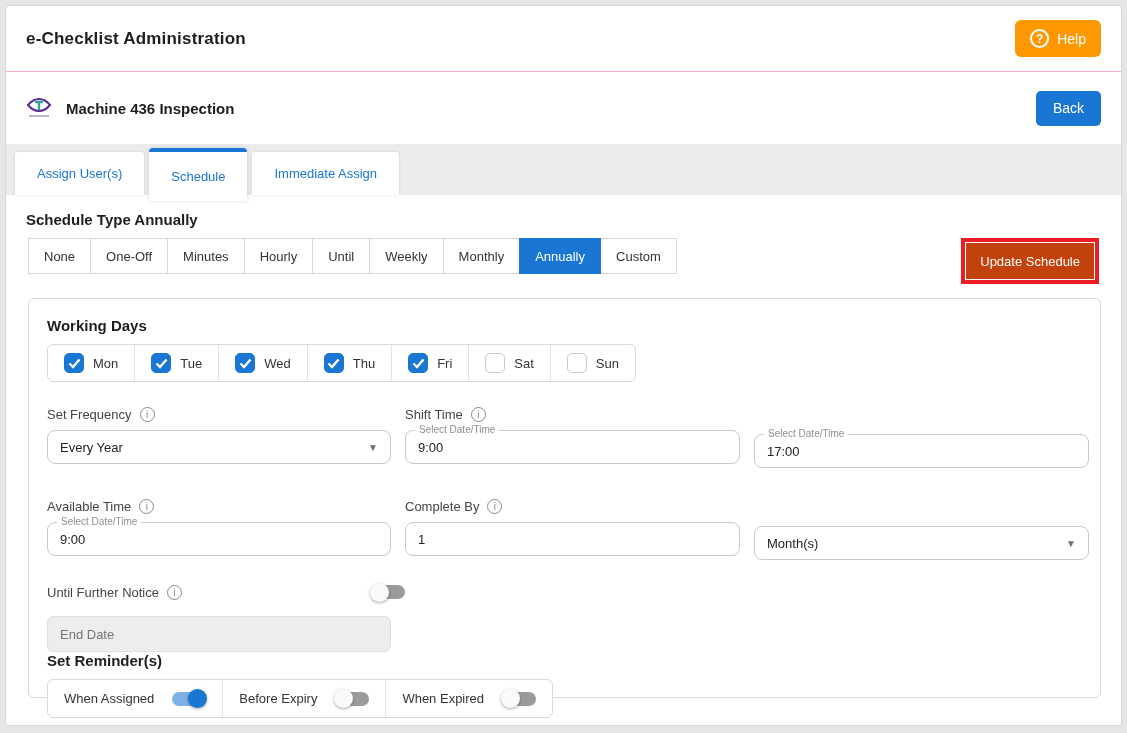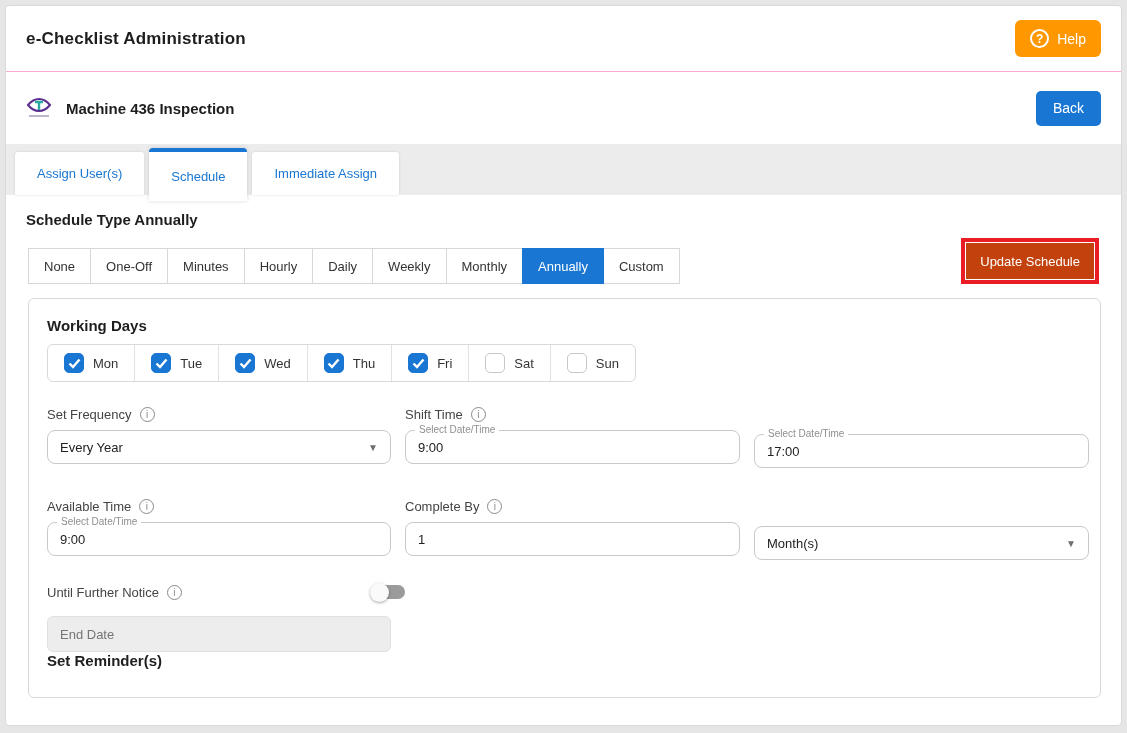--- a/index.html
+++ b/index.html
@@ -55,21 +55,21 @@
     border-radius:3px 3px 0 0; cursor:pointer;
     box-shadow:0 0 3px rgba(0,0,0,.12);
   }
   .tab.active {
     margin-top:4px; height:53px;
     border-top:4px solid #1976d2; border-radius:4px 4px 0 0;
     box-shadow:0 0 4px rgba(0,0,0,.15); position:relative; z-index:3;
   }
   
   .type-heading { font-size:15px; font-weight:bold; color:#1e1e1e; margin:16px 20px 10px; }
-  .type-row { display:flex; align-items:flex-end; justify-content:space-between; padding:0 22px; }
+  .type-row { display:flex; align-items:flex-start; justify-content:space-between; padding:0 22px; }
   .seg-group { display:flex; }
   .seg-btn {
     background:#fff; border:1px solid #d7d7d7; color:#333; font-size:13px;
     padding:0 15px; height:36px; margin-left:-1px; cursor:pointer; font-family:inherit;
   }
   .seg-btn:first-child { margin-left:0; }
   .seg-btn.active { background:#1976d2; border-color:#1976d2; color:#fff; z-index:1; position:relative; }
   .update-wrap { border:4px solid #ea1c24; padding:1px; }
   .btn-update {
     background:#c2410c; color:#fff; border:none; height:36px; padding:0 14px;
@@ -186,21 +186,21 @@
   </div>
 
   <div class="type-heading">Schedule Type Annually</div>
 
   <div class="type-row">
     <div class="seg-group">
       <button class="seg-btn">None</button>
       <button class="seg-btn">One-Off</button>
       <button class="seg-btn">Minutes</button>
       <button class="seg-btn">Hourly</button>
-      <button class="seg-btn">Daily</button>
+      <button class="seg-btn">Until</button>
       <button class="seg-btn">Weekly</button>
       <button class="seg-btn">Monthly</button>
       <button class="seg-btn active">Annually</button>
       <button class="seg-btn">Custom</button>
     </div>
     <div class="update-wrap">
       <button class="btn-update">Update Schedule</button>
     </div>
   </div>
 
@@ -327,15 +327,35 @@
         <span class="info-icon">i</span>
       </div>
       <span class="switch off">
           <span class="thumb"></span>
         </span>
     </div>
     <input class="end-date" type="text" disabled="" placeholder="End Date" style="">
 
     
     <div class="section-heading rem-heading">Set Reminder(s)</div>
+    <div class="rem-group">
+      <div class="rem-cell">
+        <span>When Assigned</span>
+        <span class="switch on">
+            <span class="thumb"></span>
+          </span>
+      </div>
+      <div class="rem-cell">
+        <span>Before Expiry</span>
+        <span class="switch off">
+            <span class="thumb"></span>
+          </span>
+      </div>
+      <div class="rem-cell">
+        <span>When Expired</span>
+        <span class="switch off">
+            <span class="thumb"></span>
+          </span>
+      </div>
+    </div>
 
   </div>
 </div>
 
 </body></html>

